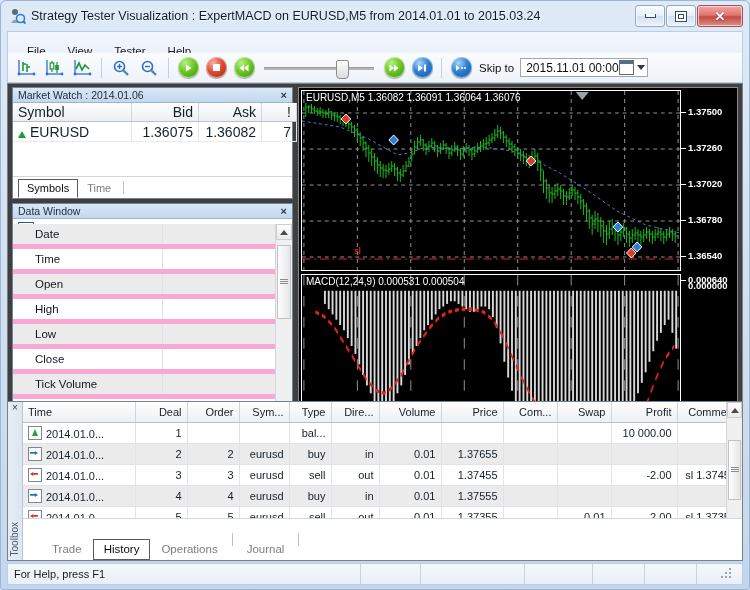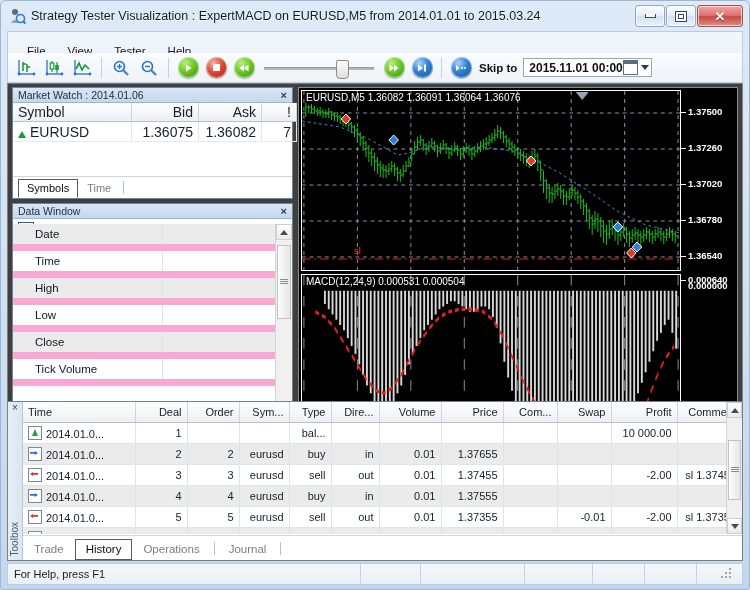--- a/index.html
+++ b/index.html
@@ -55,21 +55,21 @@
     border:1px solid #b9cde3;border-bottom:none;box-sizing:border-box;
     display:flex;align-items:center;padding-left:8px;
   }
   .menu-item{padding:3px 11px;color:#1a1a1a;font-size:11.5px;cursor:default;}
 
   
   .toolbar{
     position:absolute;left:6px;top:52px;right:6px;height:30px;
     background:linear-gradient(to bottom,#fafcfe,#eef3f9);
     border:1px solid #b9cde3;border-top:none;box-sizing:border-box;
-    display:flex;align-items:center;padding-left:4px;font-weight:bold;
+    display:flex;align-items:center;padding-left:4px;
   }
   .tb-btn{width:28px;height:26px;display:flex;align-items:center;justify-content:center;cursor:default;border-radius:2px;}
   .tb-sep{width:1px;height:20px;background:#c3d2e2;margin:0 5px;}
   .circ{width:21px;height:21px;border-radius:50%;display:flex;align-items:center;justify-content:center;position:relative;}
   .circ.green{background:radial-gradient(circle at 35% 28%,#b6f07e 0%,#6cc626 45%,#2f8c0a 100%);box-shadow:inset 0 0 0 1px rgba(255,255,255,.5),0 1px 1px rgba(0,0,0,.3);}
   .circ.red{background:radial-gradient(circle at 35% 28%,#f9b1a4 0%,#dd4a33 45%,#9e2412 100%);box-shadow:inset 0 0 0 1px rgba(255,255,255,.45),0 1px 1px rgba(0,0,0,.3);}
   .circ.blue{background:radial-gradient(circle at 35% 28%,#aad4fa 0%,#2b7fd4 45%,#13508f 100%);box-shadow:inset 0 0 0 1px rgba(255,255,255,.45),0 1px 1px rgba(0,0,0,.3);}
   .speed-slider{width:110px;height:20px;position:relative;margin:0 6px;}
   .speed-track{position:absolute;left:0;right:0;top:9px;height:2px;background:#b6b6b6;border-top:1px solid #9a9a9a;}
   .speed-thumb{
@@ -135,21 +135,21 @@
   
   #dw{top:119px;bottom:3px;}
   .dw-head{
     height:20px;display:flex;align-items:center;gap:5px;padding-left:5px;
     border-bottom:1px solid #d7dce1;font-size:11.5px;color:#101820;background:#fff;
   }
   .dw-ico{width:14px;height:12px;border:1px solid #2b5aa8;background:#fff;position:relative;overflow:hidden;}
   .dw-ico:after{content:"";position:absolute;left:1px;bottom:2px;width:11px;height:5px;
     background:linear-gradient(45deg,transparent 46%,#c0392b 46%,#c0392b 60%,transparent 60%);}
   .dw-rows{position:absolute;left:0;right:17px;top:20px;bottom:0;overflow:hidden;background:#fff;}
-  .dw-row{display:flex;height:20px;border-bottom:7px solid #f9a8d4;}
+  .dw-row{display:flex;height:20px;border-bottom:5px solid #f9a8d4;}
   .dw-row:nth-child(odd) .dw-c{background:#ebebeb;}
   .dw-c{height:100%;display:flex;align-items:center;box-sizing:border-box;font-size:11.5px;color:#101820;}
   .dw-c.name{width:150px;padding-left:22px;border-right:1px solid #dfe3e7;}
   .dw-c.val{flex:1;}
 
   .vscroll{
     position:absolute;right:0;top:20px;bottom:0;width:17px;
     background:#f0f0f0;border-left:1px solid #d2d6da;box-sizing:border-box;
   }
   .vs-btn{height:16px;display:flex;align-items:center;justify-content:center;
@@ -225,22 +225,22 @@
   .row-ico.out:after{content:"";position:absolute;left:1px;top:3px;width:8px;height:4px;
     background:#cf3a2a;clip-path:polygon(100% 1px,40% 1px,40% 0,0 50%,40% 100%,40% 70%,100% 70%);}
   .grid-scroll{
     position:absolute;right:0;top:0;bottom:26px;width:16px;
     background:#f0f0f0;border-left:1px solid #d2d6da;box-sizing:border-box;
   }
   .gs-thumb{position:absolute;left:1px;right:1px;top:38px;height:58px;
     background:linear-gradient(to right,#fdfdfd,#e6e6e6);border:1px solid #c2c2c2;
     display:flex;align-items:center;justify-content:center;}
   .bottom-tabs{
-    position:absolute;left:15px;right:0;bottom:0;height:25px;
-    display:flex;align-items:flex-end;box-sizing:border-box;
+    position:absolute;left:15px;right:0;bottom:0;height:42px;
+    display:flex;align-items:flex-end;padding-left:18px;box-sizing:border-box;
     background:#fff;border-top:1px solid #d0d6dc;
   }
   .bottom-tabs .tab{font-size:11.5px;padding:3px 10px 4px;color:#7d7d7d;cursor:default;border:1px solid transparent;}
   .bottom-tabs .tab.active{color:#0c0c0c;border:1px solid #5b5b5b;background:#fff;}
 
   
   .statusbar{
     position:absolute;left:6px;right:6px;bottom:4px;height:22px;
     background:linear-gradient(to bottom,#f5f8fb,#e9eff6);
     border:1px solid #b9cde3;box-sizing:border-box;display:flex;align-items:center;
@@ -453,20 +453,24 @@
             <span class="dw-ico"></span>
             <span>EURUSD,M5</span>
           </div>
           <div class="dw-rows">
             <div class="dw-row">
               <div class="dw-c name">Date</div>
               <div class="dw-c val"></div>
             </div>
             <div class="dw-row">
               <div class="dw-c name">Time</div>
+              <div class="dw-c val"></div>
+            </div>
+            <div class="dw-row">
+              <div class="dw-c name">Open</div>
               <div class="dw-c val"></div>
             </div>
             <div class="dw-row">
               <div class="dw-c name">High</div>
               <div class="dw-c val"></div>
             </div>
             <div class="dw-row">
               <div class="dw-c name">Low</div>
               <div class="dw-c val"></div>
             </div>

